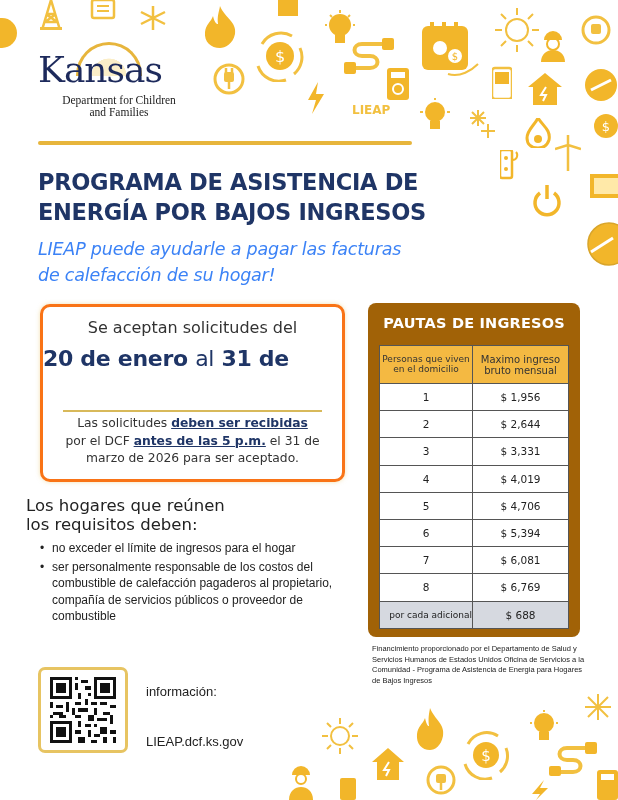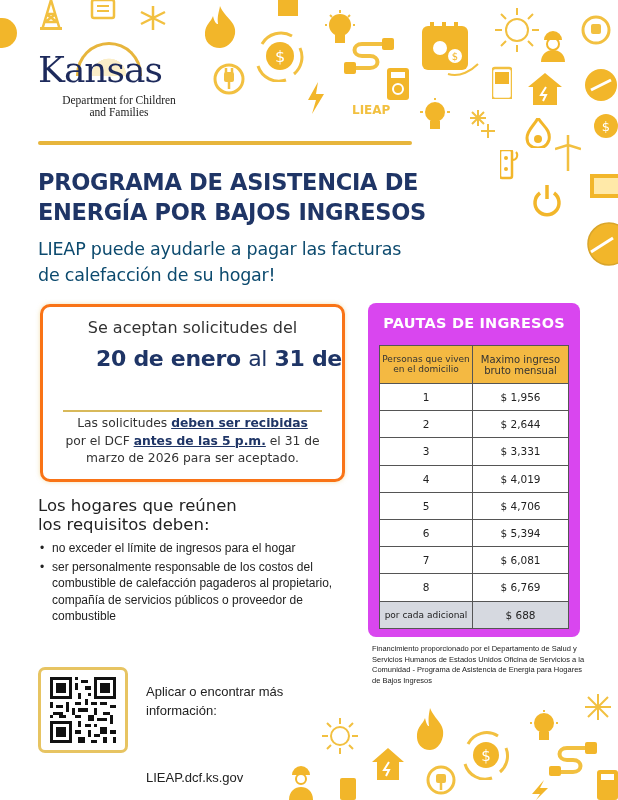--- a/index.html
+++ b/index.html
@@ -11,55 +11,55 @@
   
   .logo { left:38px; top:42px; width:125px; height:82px; }
   .logo .arc { position:absolute; left:38px; top:0; width:66px; height:34px; border:3px solid #e7b53c; border-bottom:none; border-radius:34px 34px 0 0; box-sizing:border-box; background:radial-gradient(circle at 50% 100%, #fbeec8 0 40%, transparent 41%); }
   .logo .word { position:absolute; left:0; top:8px; font-family:"DejaVu Serif", serif; font-size:36px; color:#1d2a5c; letter-spacing:-1px; line-height:40px; }
   .logo .dept { position:absolute; left:4px; top:52px; width:122px; text-align:center; font-family:"Liberation Serif", serif; font-size:11.5px; line-height:12px; color:#222;margin-left:16px; }
 
   .gold-line { left:38px; top:141px; width:374px; height:4px; background:#e7b53c; border-radius:2px; }
   .lieap-tag { left:352px; top:103px; font-family:"DejaVu Sans", sans-serif; font-weight:bold; font-size:12px; color:#f2c040; }
 
   .title { left:38px; top:167px; width:470px; font-family:"DejaVu Sans", sans-serif; font-weight:bold; font-size:22.5px; line-height:30px; color:#1f3566; letter-spacing:-0.3px; }
-  .subtitle { left:38px; top:236px; width:470px; font-family:"DejaVu Sans", sans-serif; font-size:17.5px; line-height:26px; color:#0c4a6e; letter-spacing:-0.2px; }
+  .subtitle { left:38px; top:236px; width:470px; font-family:"DejaVu Sans", sans-serif; font-size:17.5px; line-height:26px; color:#3b82f6; letter-spacing:-0.2px;font-style:italic; }
 
   
   .datebox { left:40px; top:304px; width:305px; height:178px; border:3px solid #f97316; border-radius:10px; box-sizing:border-box; background:#fff; box-shadow:0 0 4px rgba(231,196,98,0.5); }
   .datebox .intro { position:absolute; left:0; top:11px; width:100%; text-align:center; font-size:16px; color:#333; }
-  .datebox .range { position:absolute; left:0; top:36px; width:100%; text-align:right; font-size:22px; line-height:31px; color:#1f3566; font-weight:bold; letter-spacing:-0.3px; }
+  .datebox .range { position:absolute; left:0; top:36px; width:100%; text-align:left; font-size:22px; line-height:31px; color:#1f3566; font-weight:bold; letter-spacing:-0.3px; }
   .datebox .range .thin { font-weight:normal; }
   .datebox .sep { position:absolute; left:20px; right:20px; top:103px; height:2px; background:#d8b95a; }
   .datebox .note { position:absolute; left:6px; right:6px; top:108px; text-align:center; font-size:12.3px; line-height:17.5px; color:#333; }
   .datebox .note b { text-decoration:underline; color:#1f3566; }
 
   
-  .card { left:368px; top:303px; width:212px; height:334px; background:#d946ef; border-radius:8px; }
+  .card { left:368px; top:303px; width:212px; height:334px; background:#a16207; border-radius:8px; }
   .card .ctitle { position:absolute; left:0; top:12px; width:100%; text-align:center; color:#fff; font-weight:bold; font-size:14.5px; letter-spacing:0.2px; }
   .card table { position:absolute; left:11px; top:42px; width:190px; border-collapse:collapse; font-size:10px;border-radius:26px; }
   .card th { background:#f4b942; color:#333; font-weight:normal; font-size:9px; line-height:9.5px; height:37px; border:1px solid #555; padding:0 2px; text-align:center; }
   .card th.c2 { font-size:10px; line-height:11px; }
   .card td { background:#fff; color:#222; height:26.2px; border:1px solid #555; text-align:center; font-size:10.5px; padding:0; }
   .card tr.extra td { background:#d6d9e0; }
-  .card tr.extra td.c1 { font-size:9px; }
+  .card tr.extra td.c1 { font-size:9px;text-align:right; }
   .card td.c1, .card th.c1 { width:88px; }
 
   .funding { left:372px; top:644px; width:215px; font-family:"Liberation Sans", sans-serif; font-size:7.5px; line-height:10.5px; color:#222; }
 
   
-  .req-title { left:38px; top:496px; width:300px; font-size:16.5px; line-height:19px; color:#222; }
+  .req-title { left:26px; top:496px; width:300px; font-size:16.5px; line-height:19px; color:#222; }
   .req-list { left:38px; top:540px; width:320px; margin:0; padding:0; list-style:none; font-family:"Liberation Sans", sans-serif; font-size:12px; line-height:16.5px; color:#222; }
   .req-list li { position:relative; padding-left:14px; margin-bottom:2px; }
   .req-list li .bullet { position:absolute; left:2px; top:0; }
 
   
   .qrbox { left:38px; top:667px; width:90px; height:86px; border:3px solid #e7c462; border-radius:7px; box-sizing:border-box; background:#fff; }
   .qrbox svg { position:absolute; left:8px; top:7px; }
   .apply { left:146px; top:682px; width:170px; font-family:"Liberation Sans", sans-serif; font-size:13px; line-height:19px; color:#222; }
-  .url { left:146px; top:770px; font-family:"Liberation Sans", sans-serif; font-size:13px; color:#222; }
+  .url { left:146px; top:734px; font-family:"Liberation Sans", sans-serif; font-size:13px; color:#222; }
 </style>
 </head>
 <body>
 
 <div class="icon" style="left:0;top:18px;">
   <svg width="20" height="30">
       <circle cx="2" cy="15" r="15" fill="#f2b62a"></circle>
     </svg>
 </div>
 <div class="icon" style="left:38px;top:0;">
@@ -344,21 +344,20 @@
     <g fill="#fff">
         <path d="M1 1h5v5H1z M15 1h5v5h-5z M1 15h5v5H1z"></path>
       </g>
     <g fill="#111">
         <path d="M2 2h3v3H2z M16 2h3v3h-3z M2 16h3v3H2z"></path>
       <path d="M8 0h1v1H8z M10 1h2v1h-2z M8 2h1v2H8z M11 3h2v1h-2z M9 5h1v2H9z M12 5h1v1h-1z M8 8h2v1H8z M11 7h1v2h-1z M13 8h2v1h-2z M0 8h1v2H0z M2 9h2v1H2z M5 8h1v3H5z M16 8h2v1h-2z M19 9h2v1h-2z M1 11h3v1H1z M7 10h1v2H7z M9 10h3v1H9z M14 10h1v2h-1z M17 11h2v1h-2z M0 12h1v1H0z M3 12h2v1H3z M8 12h2v1H8z M12 12h2v2h-2z M15 13h3v1h-3z M19 12h1v3h-1z M9 14h1v2H9z M11 15h2v1h-2z M14 15h1v1h-1z M16 16h2v2h-2z M8 17h2v1H8z M12 17h1v2h-1z M14 18h2v1h-2z M19 17h2v1h-2z M9 19h2v2H9z M13 20h2v1h-2z M17 19h1v2h-1z M20 19h1v2h-1z"></path>
     </g>
   </svg>
 </div>
 <div class="abs apply">
-  <div>Aplicar o encontrar más</div>
   <div>información:</div>
 </div>
 <div class="abs url">LIEAP.dcf.ks.gov</div>
 
 <div class="icon" style="left:322px;top:718px;">
   <svg width="36" height="36">
       <circle cx="18" cy="18" r="9" fill="none" stroke="#f2c040" stroke-width="2"></circle>
       <g stroke="#f2c040" stroke-width="2">
         <path d="M18 0v6M18 30v6M0 18h6M30 18h6M5 5l4 4M27 27l4 4M31 5l-4 4M9 27l-4 4"></path>
       </g>

